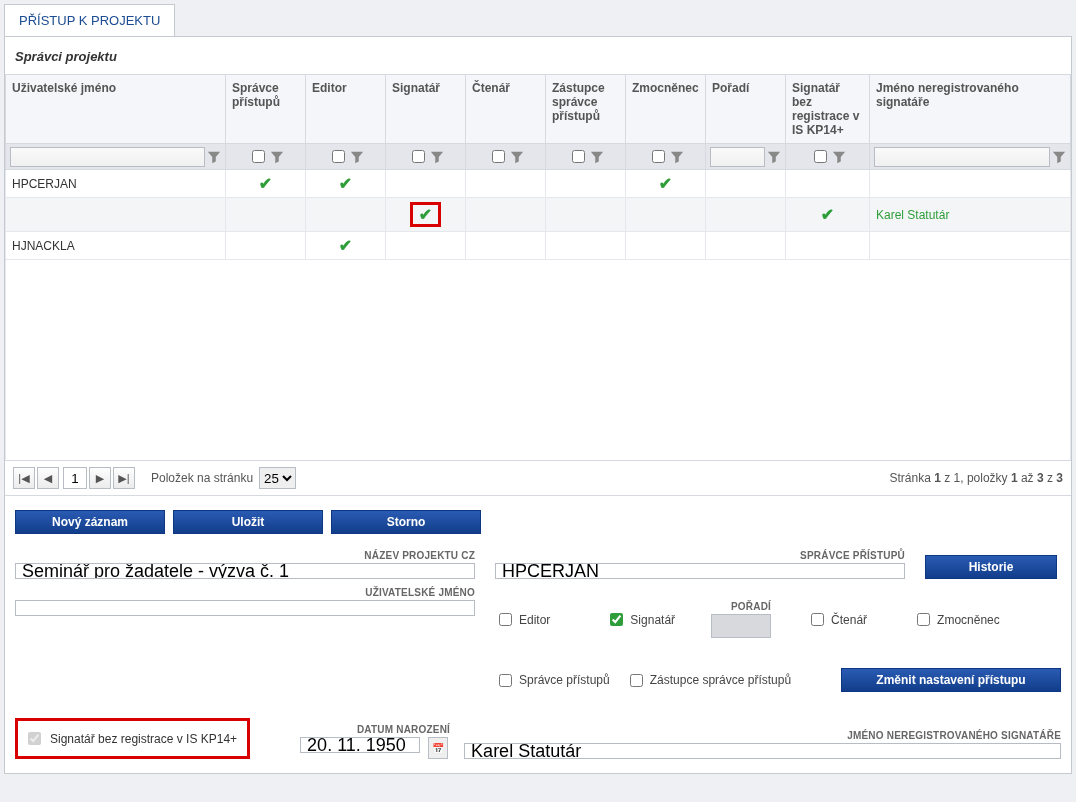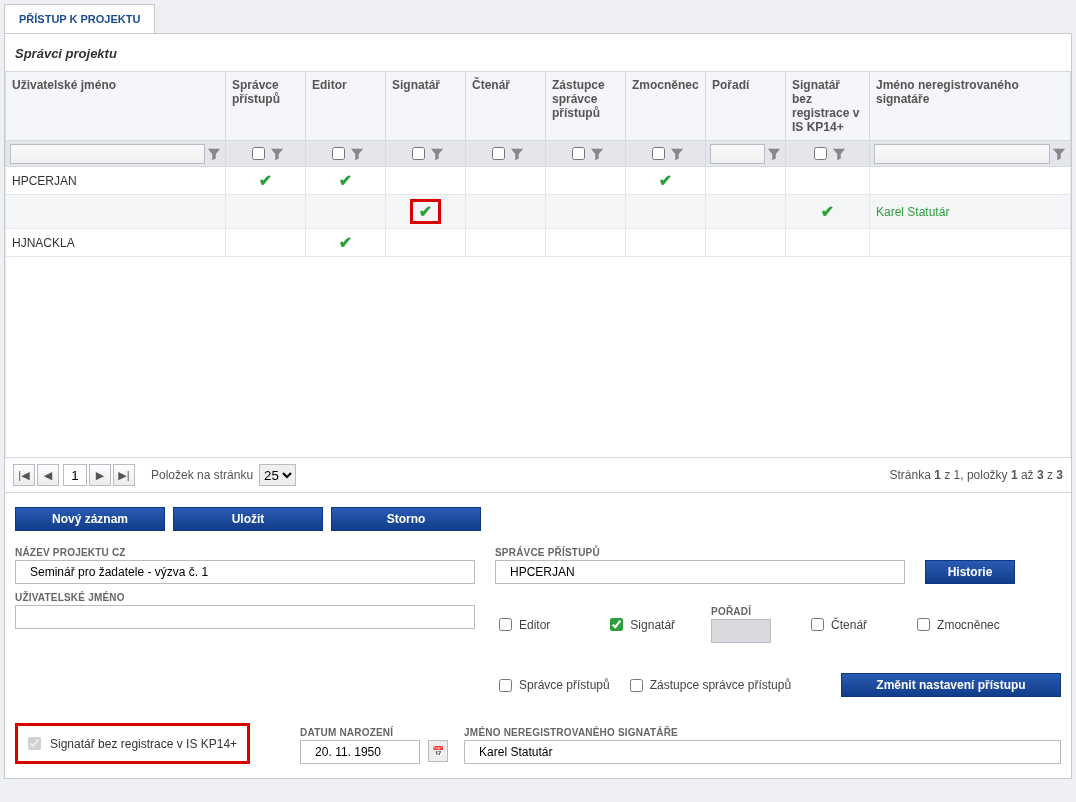--- a/index.html
+++ b/index.html
@@ -1,19 +1,19 @@
 <!DOCTYPE html>
 <html><head>
 <meta charset="utf-8">
 <style>
   * { box-sizing: border-box; }
   body { margin: 0; font-family: Arial, sans-serif; font-size: 12px; background: #eef0f4; color: #333; }
   .page { background: #eef0f4; padding: 4px; }
   .tab-container { }
-  .tab { display: inline-block; background: #fff; border: 1px solid #c5c9d0; border-bottom: none; padding: 8px 14px; color: #1c4c91; font-weight: bold; font-size: 11px; }
+  .tab { display: inline-block; background: #fff; border: 1px solid #c5c9d0; border-bottom: none; padding: 8px 14px; color: #1c4c91; font-weight: normal; font-size: 13px; }
   .panel { background: #fff; border: 1px solid #c5c9d0; padding: 0; }
   .section-title { font-weight: bold; color: #333; padding: 12px 10px 10px 10px; font-size: 13px; font-style: italic; }
   table.grid { width: 100%; border-collapse: collapse; table-layout: fixed; }
   table.grid th { background: #f5f6f9; border: 1px solid #d6d9df; padding: 6px 6px; text-align: left; font-weight: bold; color: #555; vertical-align: top; font-size: 12px; }
   table.grid td { border: 1px solid #e5e7ec; padding: 4px 6px; height: 26px; vertical-align: middle; }
   table.grid tr.filter-row td { background: #e4e6eb; padding: 2px 4px; border: 1px solid #d6d9df; }
   .filter-cell { display: flex; align-items: center; gap: 2px; justify-content: center; }
   .filter-input { flex: 1; min-width: 0; height: 20px; border: 1px solid #b8bcc4; background: linear-gradient(#fafafa,#f0f0f0); }
   .funnel { width: 14px; height: 14px; color: #888; flex: none; }
   .check { color: #2e9e3a; font-weight: bold; font-size: 16px; display: inline-block; text-align: center; width: 100%; }
@@ -27,22 +27,22 @@
   .pager-btn { width: 22px; height: 22px; border: 1px solid #b8bcc4; background: linear-gradient(#fdfdfd,#ececec); display: inline-flex; align-items: center; justify-content: center; color: #555; margin-right: 2px; font-size: 11px; }
   .pager-page { width: 24px; height: 22px; border: 1px solid #b8bcc4; background: #fff; text-align: center; margin: 0 2px; }
   .pager-text { margin-left: 14px; color: #555; text-align: right; }
   .pager-select { height: 22px; border: 1px solid #b8bcc4; margin-left: 6px; }
   .pager-summary { margin-left: auto; color: #555; }
   .buttons-row { padding: 14px 10px 10px 10px; display: flex; gap: 8px; }
   .action-btn { width: 150px; height: 24px; background: linear-gradient(#2a5bb3,#113d8a); color: #fff; border: 1px solid #0d3782; font-weight: bold; font-size: 12px; }
   .form-area { padding: 6px 10px 14px 10px; }
   .form-row { display: flex; gap: 20px; align-items: flex-end; margin-bottom: 8px; }
   .field { display: flex; flex-direction: column; }
-  .label-sm { font-size: 10px; font-weight: bold; color: #666; letter-spacing: 0.2px; margin-bottom: 2px; }
-  .text-input { height: 24px; border: 1px solid #b8bcc4; padding: 2px 14px; font-size: 12px; }
+  .label-sm { font-size: 10px; font-weight: bold; color: #666; letter-spacing: 0.2px; margin-bottom: 2px; text-align: right; }
+  .text-input { height: 16px; border: 1px solid #b8bcc4; padding: 2px 6px; font-size: 18px; }
   .text-input[readonly] { background: #fff; }
   .btn-blue { height: 24px; background: linear-gradient(#2a5bb3,#113d8a); color: #fff; border: 1px solid #0d3782; font-weight: bold; font-size: 12px; padding: 0 18px; }
   .chk-row { display: flex; align-items: center; gap: 16px; }
   .chk-item { display: flex; align-items: center; gap: 4px; color: #444; }
   .order-box { width: 60px; height: 24px; background: #d7d9dd; border: 1px solid #b8bcc4; }
   .signer-row { display: flex; align-items: flex-end; gap: 14px; margin-top: 26px; }
   .red-outline { border: 3px solid #d90000; padding: 8px 10px 8px 6px; display: inline-flex; align-items: center; gap: 6px; }
   .cal-icon { width: 20px; height: 22px; border: 1px solid #b8bcc4; background: #efefef; display: inline-flex; align-items:center; justify-content:center; color:#666; font-size:10px; }
   .green-text { color: #2e9e3a; }
   input[type=checkbox] { width: 13px; height: 13px; accent-color: #2e9e3a; }
@@ -232,21 +232,21 @@
     <div class="form-area">
       <div class="form-row">
         <div class="field" style="width:460px">
           <span class="label-sm">NÁZEV PROJEKTU CZ</span>
           <input class="text-input" readonly="" value="Seminář pro žadatele - výzva č. 1" style="">
         </div>
         <div class="field" style="width:410px">
           <span class="label-sm">SPRÁVCE PŘÍSTUPŮ</span>
           <input class="text-input" readonly="" value="HPCERJAN" style="">
         </div>
-        <button class="btn-blue" style="width:90px">Historie</button>
+        <button class="btn-blue" style="width:132px">Historie</button>
       </div>
 
       <div class="form-row" style="align-items:flex-start">
         <div class="field" style="width:460px">
           <span class="label-sm">UŽIVATELSKÉ JMÉNO</span>
           <input class="text-input" value="" style="">
         </div>
         <div style="flex:1">
           <div class="chk-row" style="margin-top:14px">
             <label class="chk-item">

